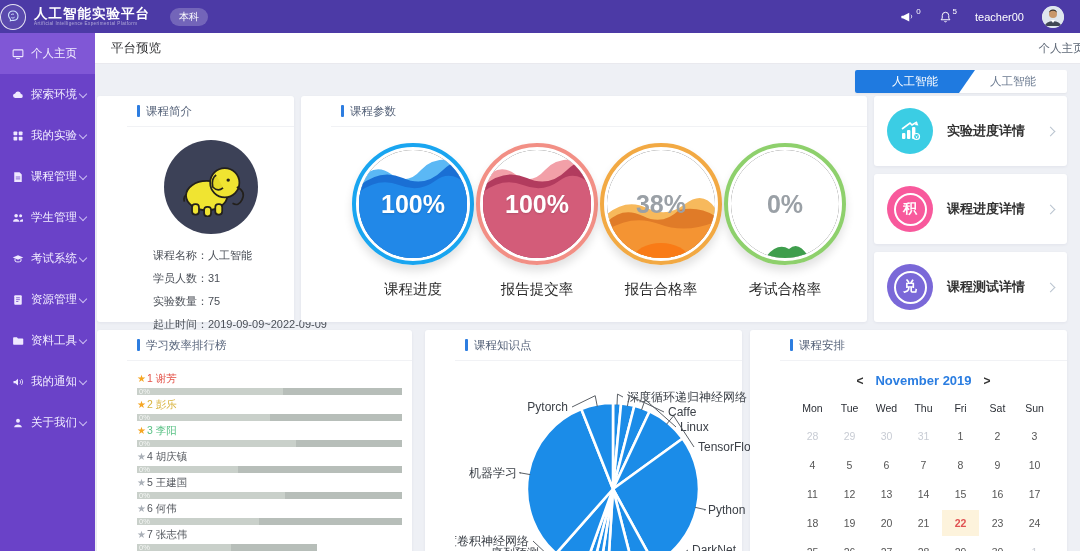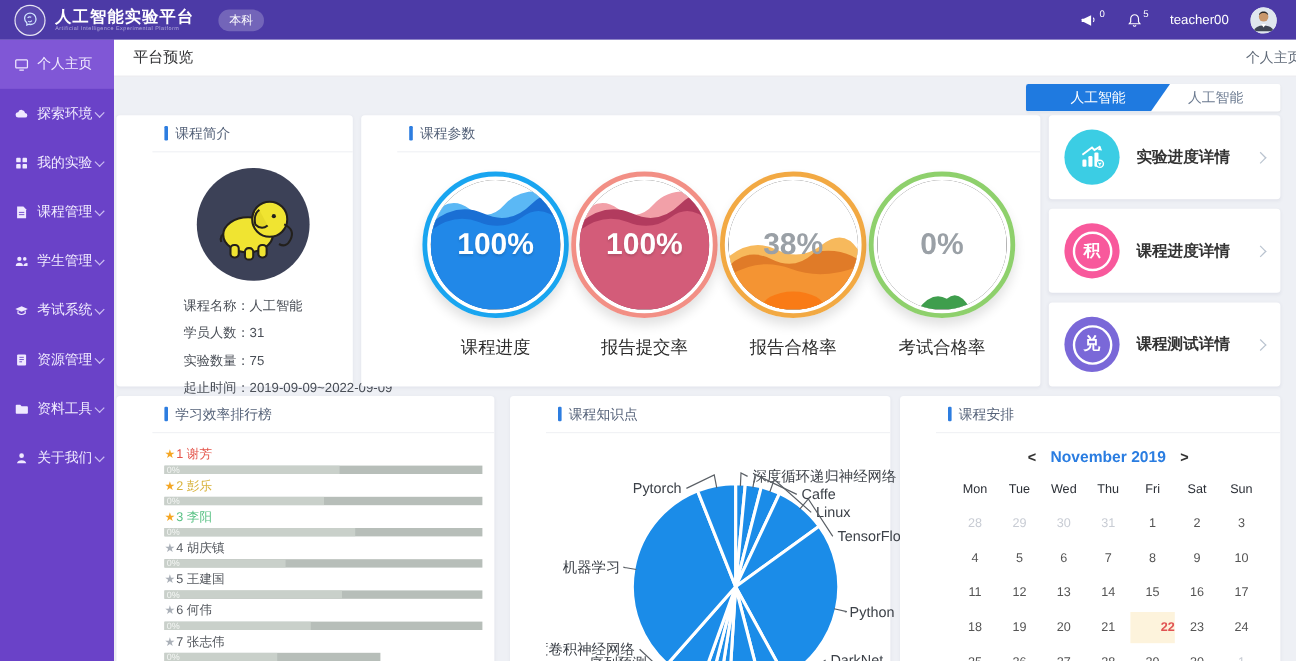--- a/index.html
+++ b/index.html
@@ -1,21 +1,21 @@
 <!DOCTYPE html>
 <html><head>
 <meta charset="utf-8">
 <style>
   html,body{margin:0;padding:0;background:#dfe3ea;}
   body{font-family:"Liberation Sans","DejaVu Sans",sans-serif;}
   .canvas{position:relative;width:1080px;height:551px;overflow:hidden;background:#eef0f5;}
 
   
   .topbar{position:absolute;left:0;top:0;width:1080px;height:33px;background:#4c3aa6;display:flex;align-items:center;color:#fff;z-index:30;}
-  .logo-wrap{display:flex;align-items:center;gap:8px;padding-left:12px;}
+  .logo-wrap{display:flex;align-items:center;gap:8px;}
   .logo-circle{width:24px;height:24px;border-radius:50%;border:1.5px solid rgba(255,255,255,.85);display:flex;align-items:center;justify-content:center;background:rgba(255,255,255,.08);}
   .title-stack{display:flex;flex-direction:column;line-height:1;}
   .app-title{font-size:13.5px;font-weight:bold;letter-spacing:1px;}
   .app-sub{font-size:4.5px;color:rgba(255,255,255,.55);margin-top:2px;letter-spacing:.4px;}
   .badge{margin-left:12px;background:rgba(255,255,255,.22);border-radius:9px;font-size:10px;padding:2px 9px;}
   .top-right{margin-left:auto;display:flex;align-items:center;gap:18px;padding-right:16px;}
   .top-ico{position:relative;display:flex;align-items:flex-start;cursor:pointer;}
   .sup{font-size:8px;color:#fff;margin-left:1px;margin-top:-3px;}
   .username{font-size:11px;}
   .avatar{width:22px;height:22px;border-radius:50%;overflow:hidden;background:#e8eef4;}
@@ -87,21 +87,21 @@
 
   
   .card-cal{left:750px;top:330px;width:317px;height:260px;}
   .cal-nav{display:flex;align-items:center;justify-content:center;gap:12px;margin-top:12px;}
   .cal-arrow{font-size:12px;font-weight:bold;color:#333;cursor:pointer;}
   .cal-month{font-size:13px;font-weight:bold;color:#2a7de1;cursor:pointer;}
   .cal-grid{display:grid;grid-template-columns:repeat(7,1fr);padding:8px 14px 0;row-gap:3px;}
   .cal-h{font-size:10.5px;font-weight:normal;color:#2b2f36;text-align:center;padding:6px 0;}
   .cal-d{font-size:10.5px;color:#555;text-align:center;padding:7px 0;cursor:pointer;}
   .cal-d.muted{color:#c8ccd4;}
-  .cal-d.selected{background:#fdf3dc;color:#e05252;font-weight:bold;text-align:right;}
+  .cal-d.selected{background:#fdf3dc;color:#e05252;font-weight:bold;}
 </style>
 </head>
 <body>
 
 <div class="canvas">
 
   <div class="topbar">
     <div class="logo-wrap">
       <div class="logo-circle">
         <svg width="16" height="16" viewBox="0 0 16 16">
@@ -221,20 +221,30 @@
         <span>资源管理</span>
         <span class="chev-down"></span>
       </div>
       <div class="side-item">
         <span class="ico">
           <svg viewBox="0 0 16 16">
             <path d="M1.5 4a1 1 0 0 1 1-1h4l1.5 1.8h6a1 1 0 0 1 1 1V12a1 1 0 0 1-1 1h-11.5a1 1 0 0 1-1-1z" fill="#efe9ff"></path>
           </svg>
         </span>
         <span>资料工具</span>
+        <span class="chev-down"></span>
+      </div>
+      <div class="side-item">
+        <span class="ico">
+          <svg viewBox="0 0 16 16">
+            <path d="M2 6.5h2.5L8 3.5v9L4.5 9.5H2z" fill="#efe9ff"></path>
+            <path d="M10.5 5.5c1.4 1.2 1.4 3.8 0 5M12.5 4c2.2 2 2.2 6 0 8" stroke="#efe9ff" fill="none" stroke-width="1.1"></path>
+          </svg>
+        </span>
+        <span>我的通知</span>
         <span class="chev-down"></span>
       </div>
       <div class="side-item">
         <span class="ico">
           <svg viewBox="0 0 16 16">
             <circle cx="8" cy="5" r="2.6" fill="#efe9ff"></circle>
             <path d="M2.8 13.5a5.3 4.4 0 0 1 10.4 0z" fill="#efe9ff"></path>
           </svg>
         </span>
         <span>关于我们</span>

